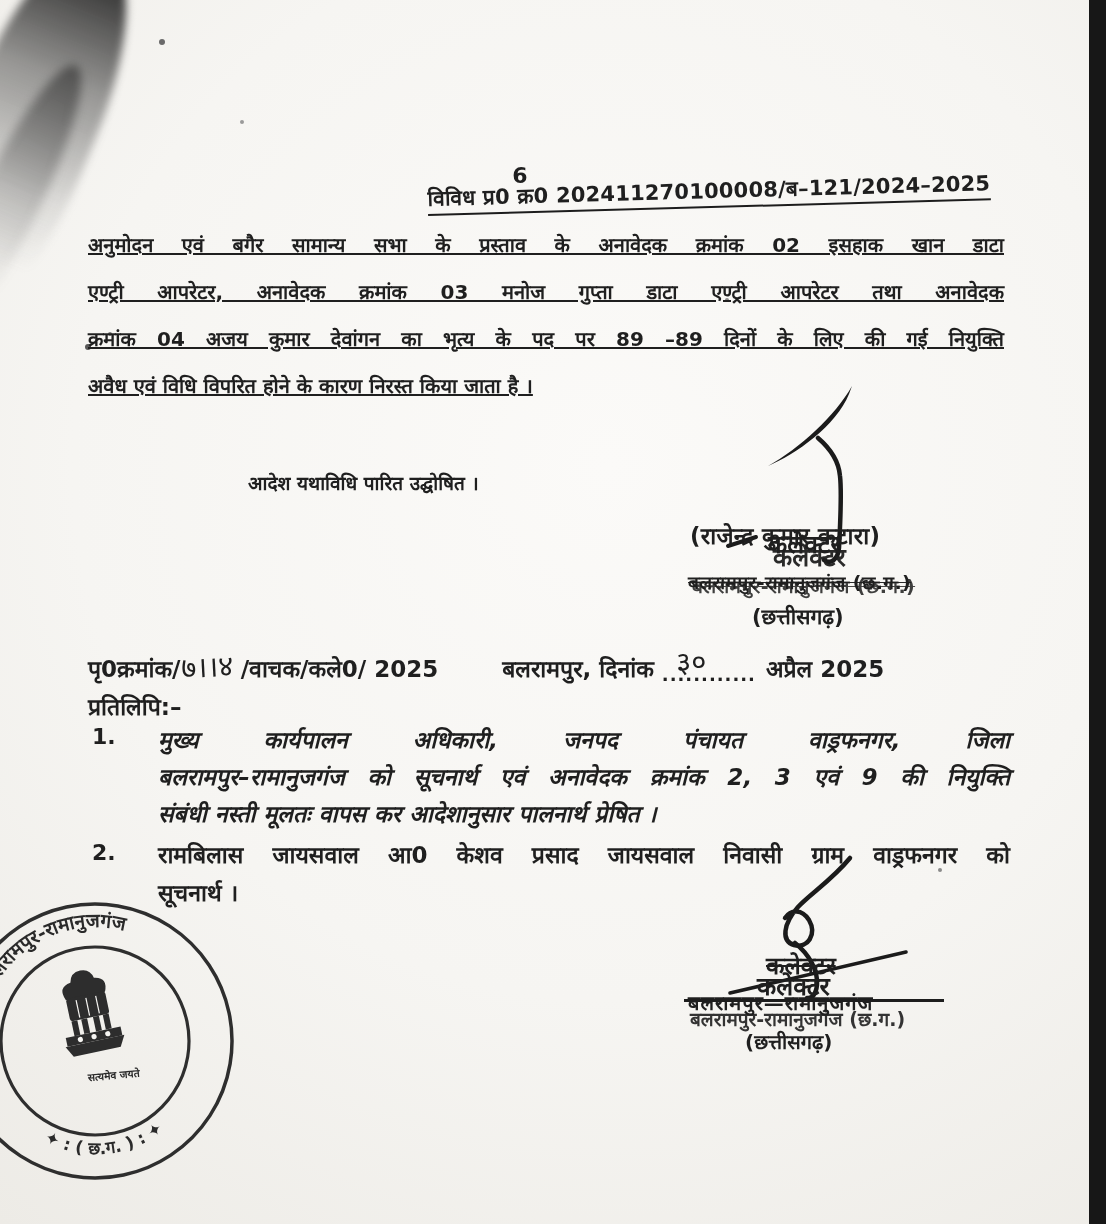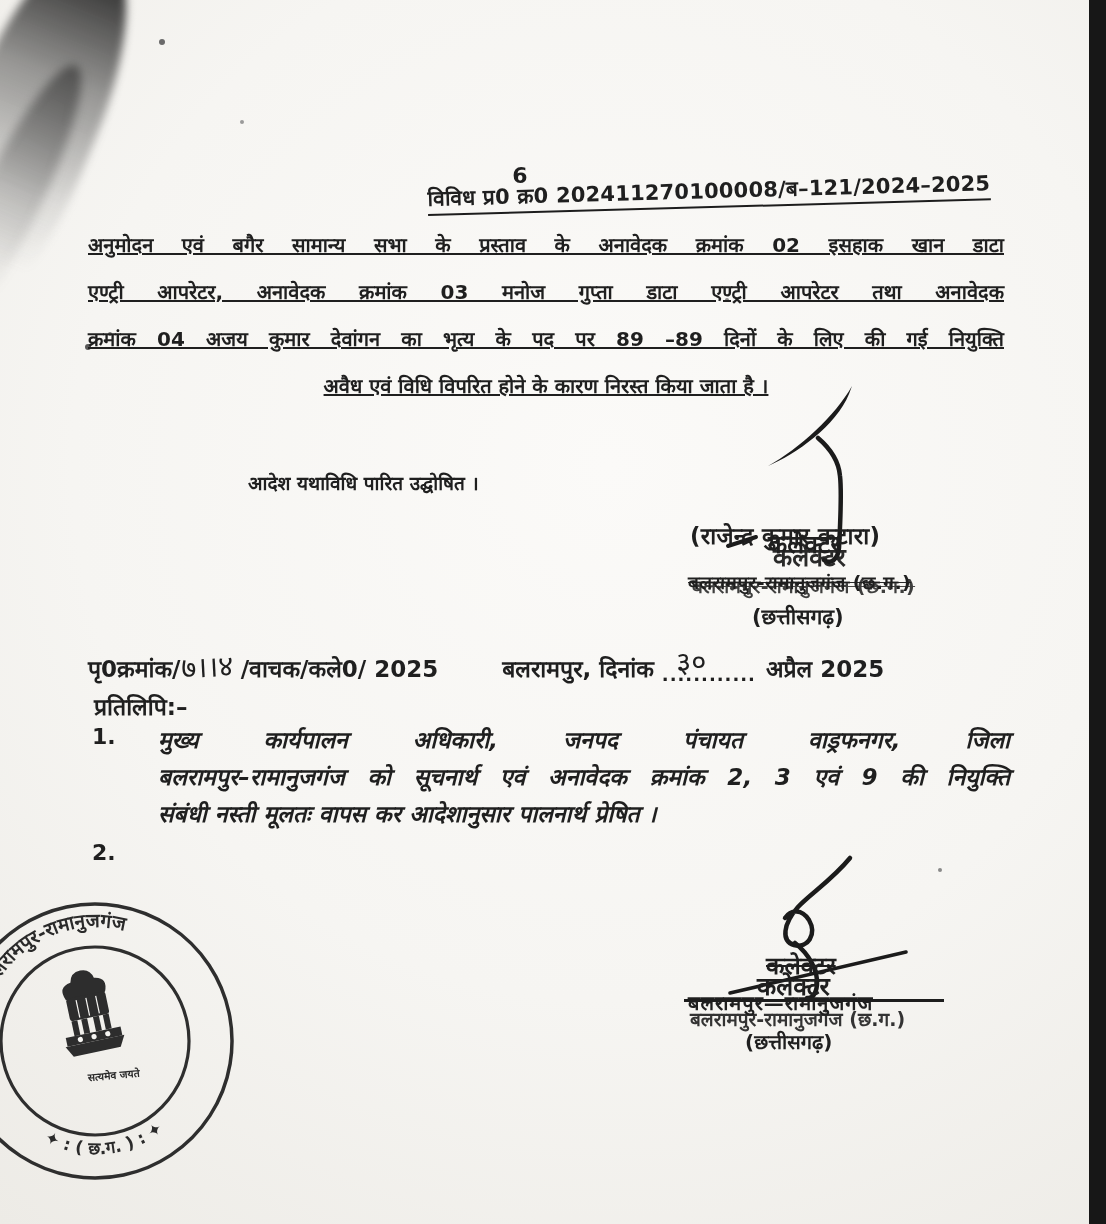--- a/index.html
+++ b/index.html
@@ -20,35 +20,35 @@
     filter:blur(5px);border-radius:50%;}
   .specks{left:0;top:0;width:4px;height:4px;border-radius:50%;background:transparent;
     box-shadow:160px 40px 0 1px #6a6a6a, 86px 345px 0 1px #585858, 108px 332px 0 0 #777,
                725px 298px 0 0 #8a8a8a, 938px 868px 0 0 #8a8a8a, 240px 120px 0 0 #9a9a9a;}
   
   .pageno{left:498px;top:163px;width:44px;text-align:center;font-size:22px;font-weight:700;}
   .casenum{left:428px;top:184px;width:570px;transform:rotate(-1.6deg);transform-origin:left bottom;
     font-size:21px;font-weight:700;letter-spacing:0.2px;}
   .casenum span{border-bottom:2.5px solid #1d1d1d;padding-bottom:3px;white-space:nowrap;}
   .bodypar{left:88px;top:222px;width:916px;font-size:20px;font-weight:600;text-decoration:underline;}
-  .bodypar .ln{height:47px;line-height:47px;white-space:nowrap;text-align:center;}
+  .bodypar .ln{height:47px;line-height:47px;white-space:nowrap;}
   .jline{text-align:justify;text-align-last:justify;white-space:normal !important;}
   .orderline{left:248px;top:424px;font-size:19px;font-weight:600;margin-top:46px;}
   .sg-name{left:690px;top:486px;font-size:23px;font-weight:700;letter-spacing:0.3px;margin-top:33px;}
   .k1{left:768px;top:526px;font-size:25px;font-weight:800;}
   .k2{left:773px;top:539px;font-size:25px;font-weight:800;opacity:0.95;}
   .struck1a{left:688px;top:569px;font-size:19px;font-weight:700;text-decoration:line-through;letter-spacing:0.4px;transform:scaleY(0.95);}
   .struck1b{left:692px;top:573px;font-size:19px;font-weight:700;text-decoration:line-through;letter-spacing:0.4px;opacity:0.85;transform:scaleY(0.95);}
   .state1{left:752px;top:602px;font-size:21px;font-weight:700;}
   .endorse{left:88px;top:646px;width:920px;font-size:23px;font-weight:700;white-space:nowrap;}
   .hand{font-weight:500;font-size:29px;transform:rotate(-3deg);display:inline-block;}
   .date-slot{position:relative;display:inline-block;width:96px;height:30px;vertical-align:bottom;}
   .date-slot .dots{position:absolute;left:0;bottom:0;font-size:18px;letter-spacing:1px;font-weight:700;}
   .date-slot .hand{position:absolute;left:14px;top:-14px;}
-  .copyhead{left:94px;top:690px;font-size:23px;font-weight:800;}
+  .copyhead{left:88px;top:690px;font-size:23px;font-weight:800;}
   .cnum1{left:92px;top:724px;font-size:22px;font-weight:600;}
   .cnum2{left:92px;top:840px;font-size:22px;font-weight:600;}
   .copy1{left:158px;top:722px;width:852px;font-size:23px;font-weight:600;font-style:italic;}
   .copy1 .ln{height:37px;line-height:37px;white-space:nowrap;}
   .copy2{left:158px;top:836px;width:852px;font-size:23px;font-weight:600;}
   .copy2 .ln{height:38px;line-height:38px;white-space:nowrap;}
   .k3{left:766px;top:948px;font-size:24px;font-weight:800;text-decoration:line-through;}
   .k4{left:757px;top:968px;font-size:25px;font-weight:800;}
   .dist1{left:688px;top:989px;font-size:20px;font-weight:700;letter-spacing:1px;white-space:nowrap;}
   .dist2{left:690px;top:1006px;font-size:19px;font-weight:700;white-space:nowrap;opacity:0.9;}
@@ -108,20 +108,24 @@
   <div class="abs copyhead">प्रतिलिपि:–</div>
 
   <div class="abs cnum1">1.</div>
   <div class="abs copy1">
     <div class="ln jline">मुख्य कार्यपालन अधिकारी, जनपद पंचायत वाड्रफनगर, जिला</div>
     <div class="ln jline">बलरामपुर–रामानुजगंज को सूचनार्थ एवं अनावेदक क्रमांक 2, 3 एवं 9 की नियुक्ति</div>
     <div class="ln">संबंधी नस्ती मूलतः वापस कर आदेशानुसार पालनार्थ प्रेषित ।</div>
   </div>
 
   <div class="abs cnum2">2.</div>
+  <div class="abs copy2">
+    <div class="ln jline">रामबिलास जायसवाल आ0 केशव प्रसाद जायसवाल निवासी ग्राम वाड्रफनगर को</div>
+    <div class="ln">सूचनार्थ ।</div>
+  </div>
 
   <svg class="abs" style="left:680px;top:852px;" width="260" height="170" viewBox="0 0 260 170">
     <path d="M170,6 C152,28 130,42 118,55 C103,72 101,89 114,93 C128,97 137,82 129,68 C122,57 111,57 105,66" fill="none" stroke="#1b1b1b" stroke-width="4.5" stroke-linecap="round"></path>
     <path d="M115,91 C130,103 138,119 137,133 C136,142 132,147 127,146" fill="none" stroke="#1b1b1b" stroke-width="4.5" stroke-linecap="round"></path>
     <path d="M50,141 L226,100" fill="none" stroke="#1b1b1b" stroke-width="3.5" stroke-linecap="round"></path>
   </svg>
 
   <div class="abs k3">कलेक्टर</div>
   <div class="abs k4">कलेक्टर</div>
   <div class="abs dist1">बलरामपुर—रामानुजगंज</div>

